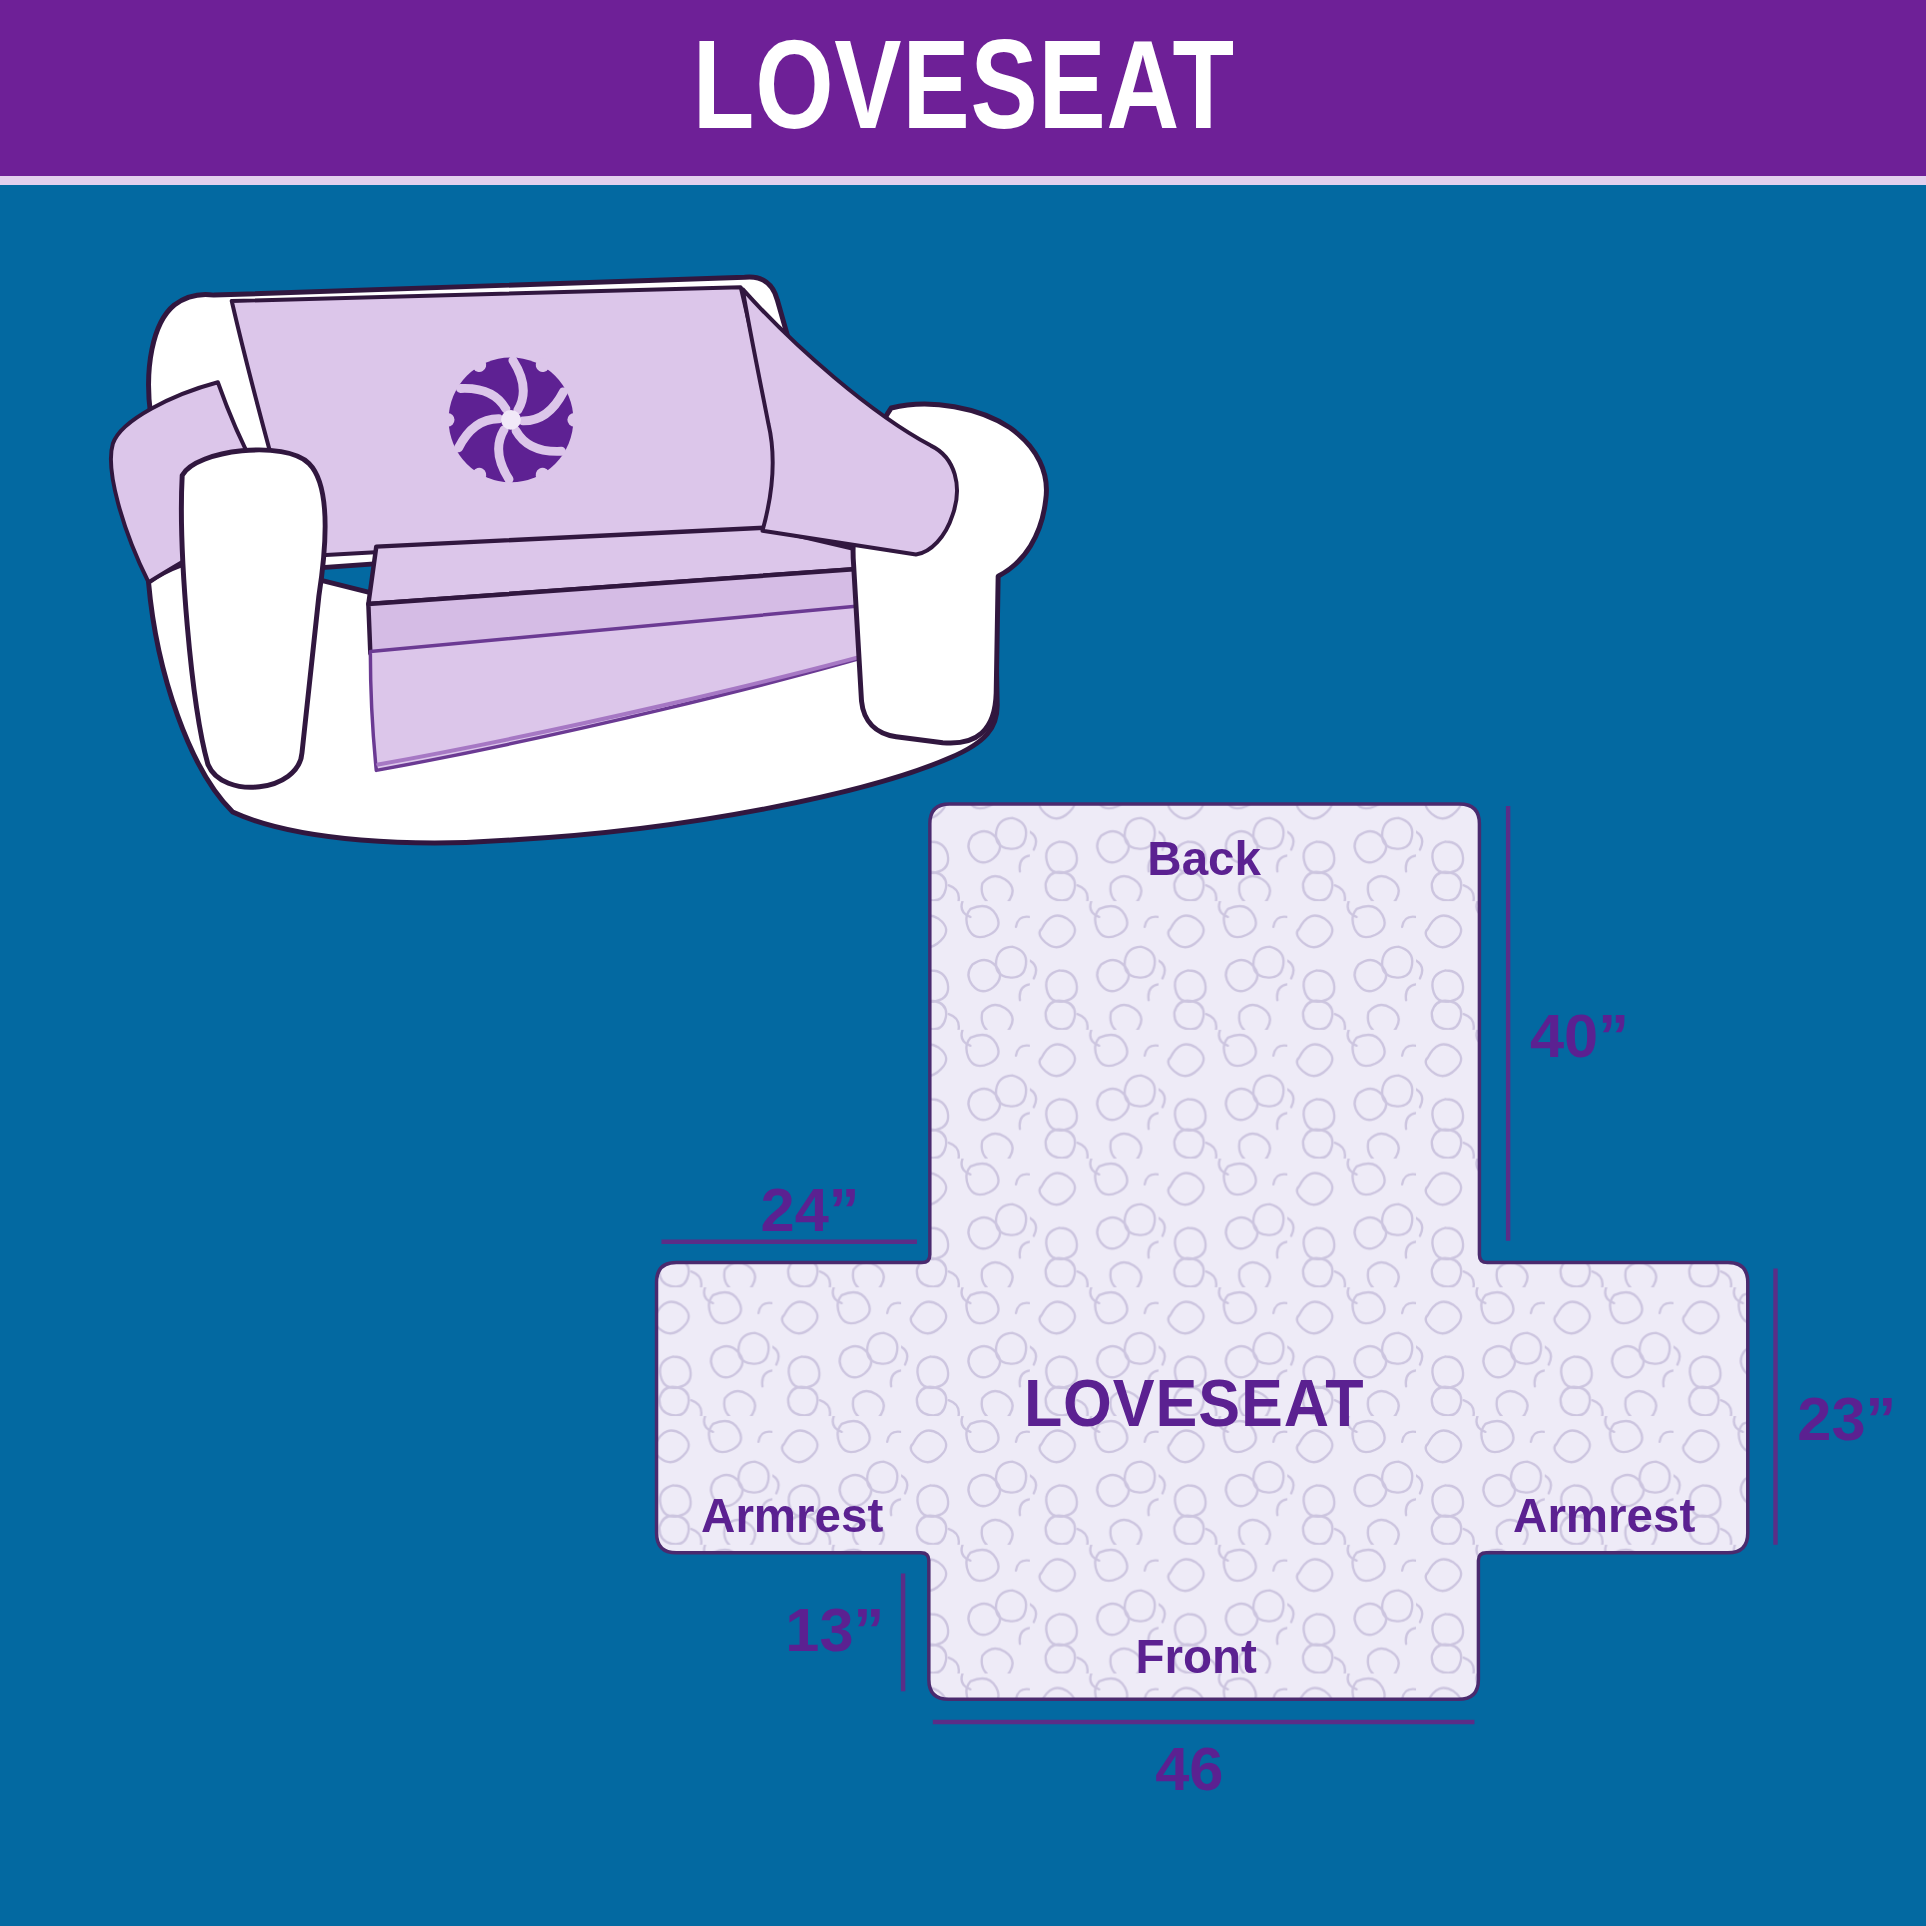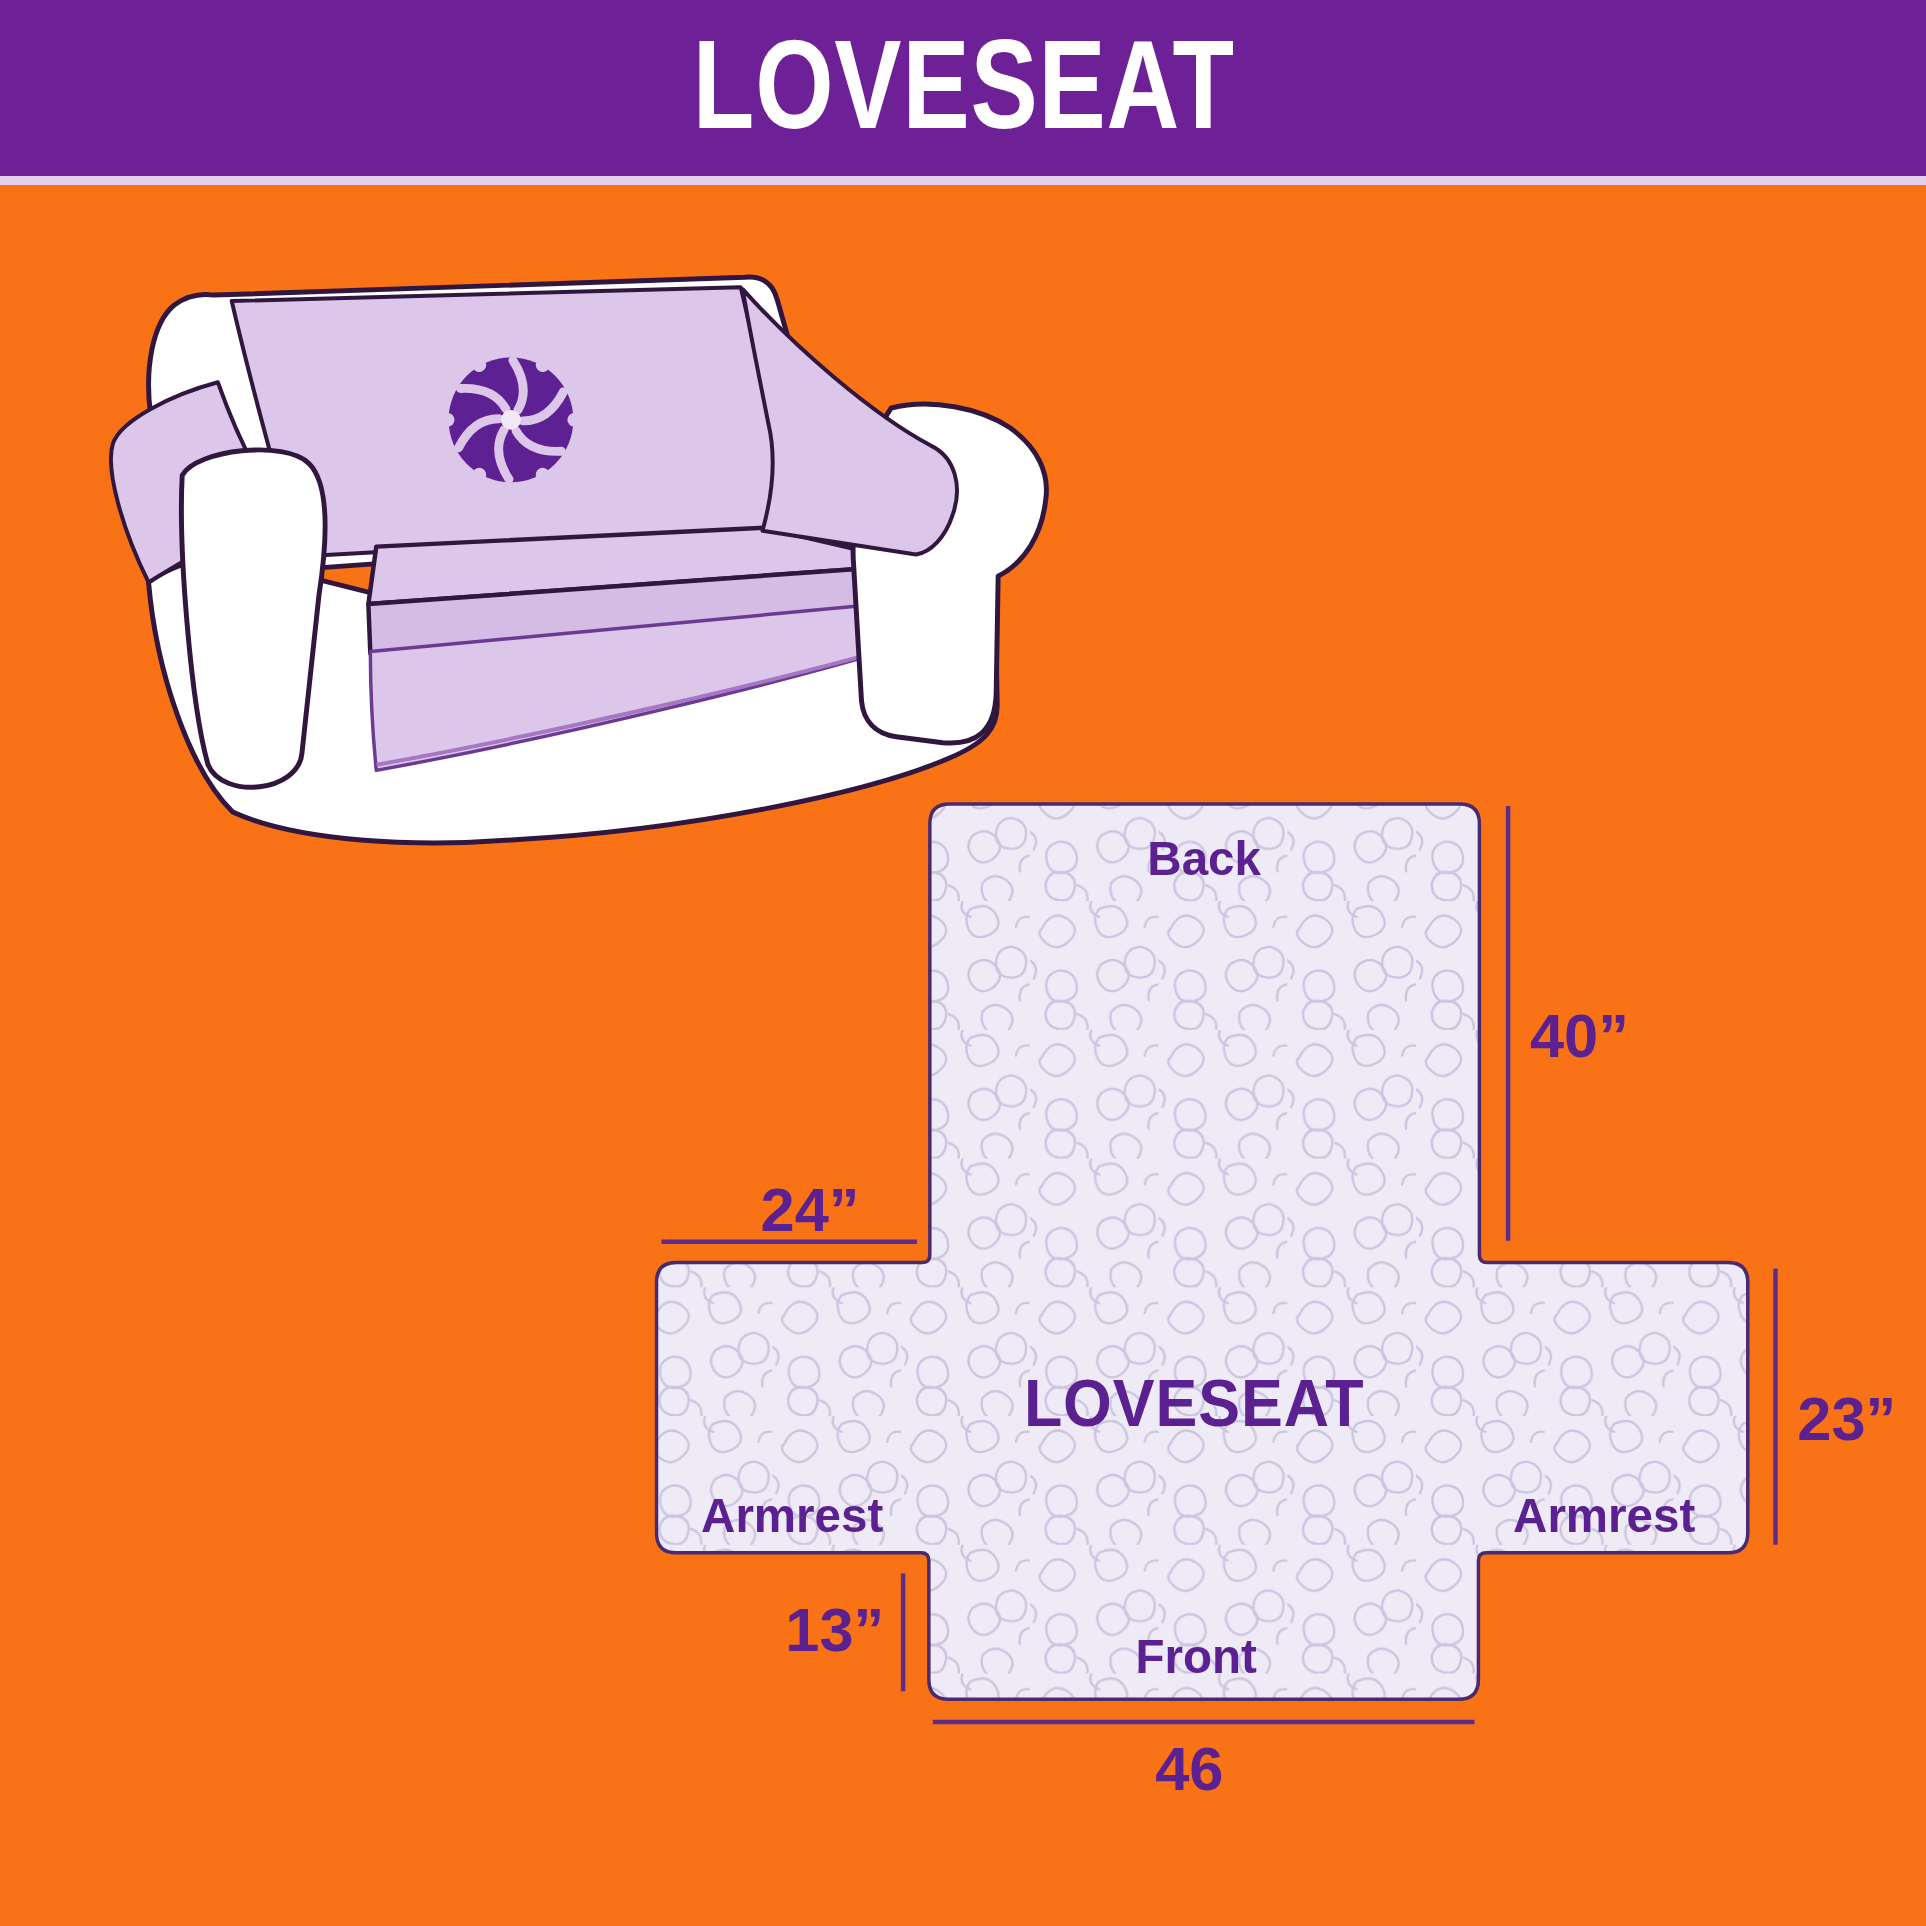--- a/index.html
+++ b/index.html
@@ -1,19 +1,19 @@
 <!DOCTYPE html>
 <html><head>
 <meta charset="utf-8">
 <style>
   html,body{margin:0;padding:0;background:#ffffff;}
   #canvas{
     position:relative;
     width:1927px;height:1927px;
-    background:#f97316;
+    background:#0369a1;
     overflow:hidden;
     font-family:"Liberation Sans", sans-serif;
   }
   .header{
     position:absolute;left:0;top:0;width:1927px;height:176px;
     background:#6e2097;
     display:flex;align-items:center;justify-content:center;
   }
   .header-underline{
     position:absolute;left:0;top:176px;width:1927px;height:9px;

